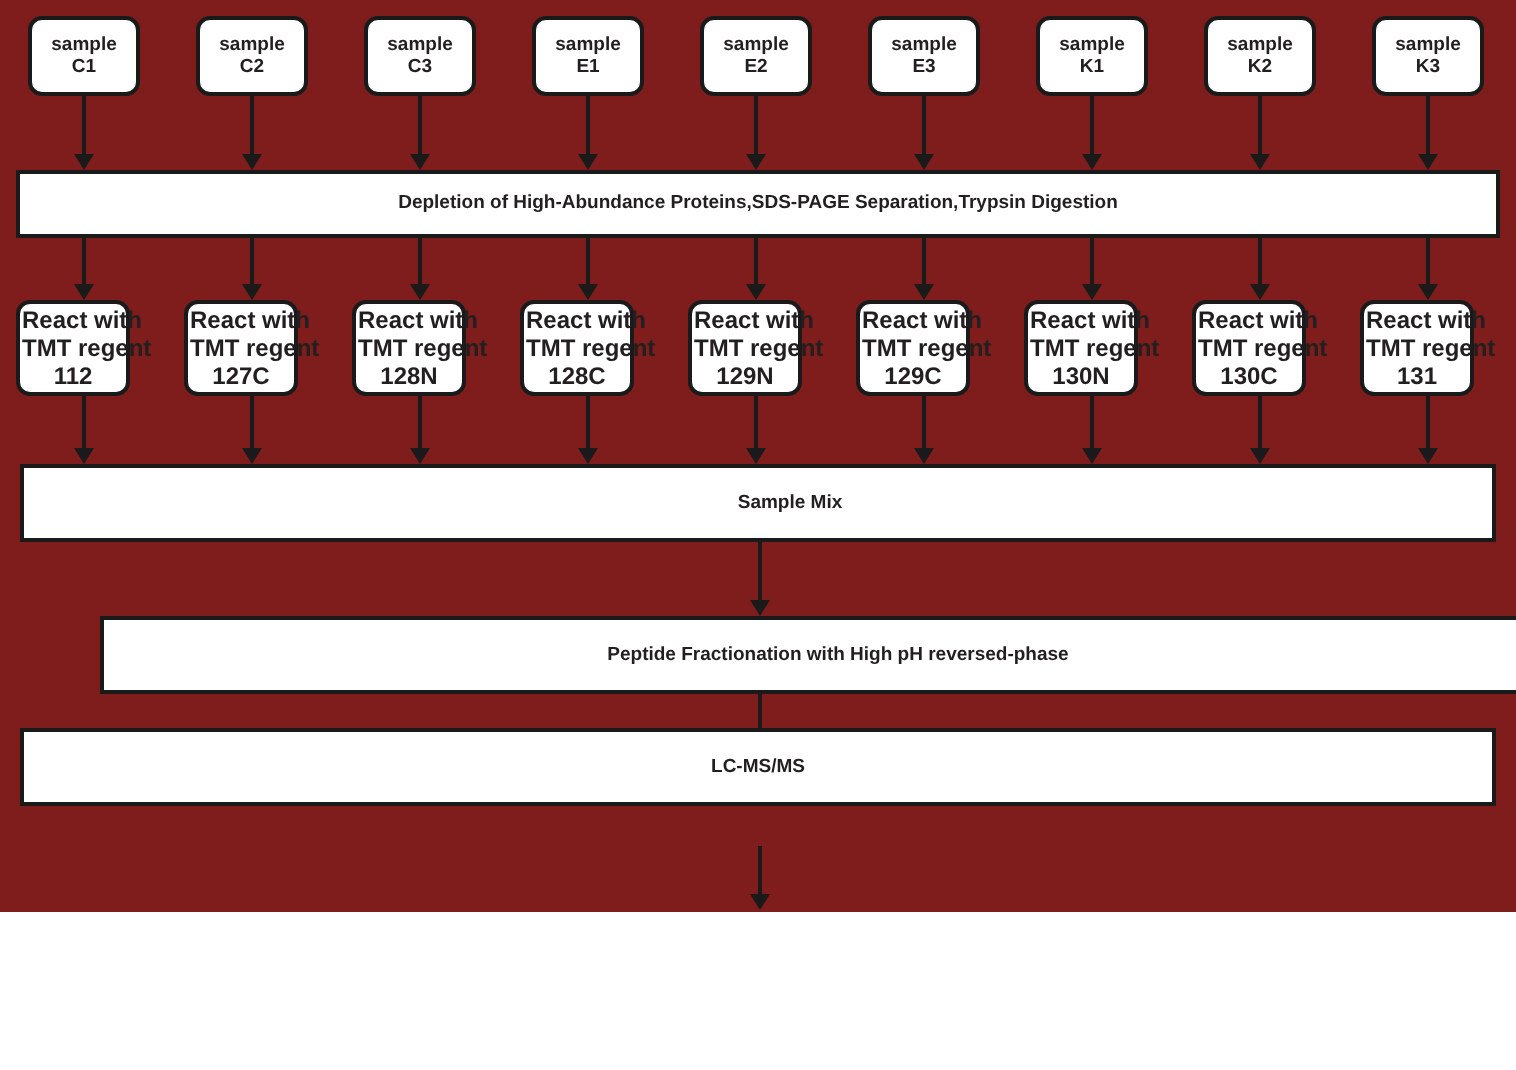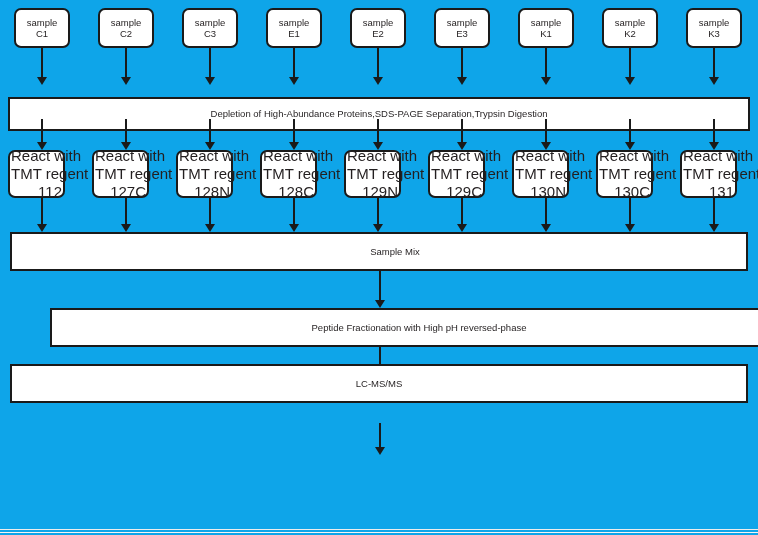--- a/index.html
+++ b/index.html
@@ -8,23 +8,24 @@
     padding: 0;
     background: #ffffff;
   }
   body {
     font-family: "Liberation Sans", sans-serif;
     color: #231f20;
   }
   #canvas {
     position: relative;
     width: 758px;
-    height: 535px;
-    background: #0ea5e9;
+    height: 456px;
+    background: #7f1d1d;
     overflow: hidden;
+    font-weight: bold;
   }
 
   
   .node {
     position: absolute;
     box-sizing: border-box;
     background: #ffffff;
     border: 2px solid #1a1a1a;
     display: flex;
     align-items: center;
@@ -33,23 +34,22 @@
     line-height: 1.18;
     color: #231f20;
   }
   .sample-box {
     border-radius: 7px;
     font-size: 9.5px;
     padding: 2px 1px;
   }
   .tmt-box {
     border-radius: 7px;
-    font-size: 15px;
+    font-size: 12px;
     padding: 1px 1px;
-    text-align: right;
   }
   .bar-box {
     border-radius: 0;
     font-size: 9.5px;
   }
   .node .lines {
     display: block;
     width: 100%;
   }
   .node .lines span {
@@ -180,21 +180,21 @@
     </div>
   <div class="arrow" style="left:624.5px; top:48px; height:37px;">
       <div class="stem"></div>
       <div class="head"></div>
     </div>
   <div class="arrow" style="left:708.5px; top:48px; height:37px;">
       <div class="stem"></div>
       <div class="head"></div>
     </div>
 
-  <div class="node bar-box" style="left:8px; top:85px; width:742px; height:34px;margin-top:12px;">
+  <div class="node bar-box" style="left:8px; top:85px; width:742px; height:34px;">
     <span>Depletion of High-Abundance Proteins,SDS-PAGE Separation,Trypsin Digestion</span>
   </div>
 
   <div class="arrow" style="left:36.5px; top:119px; height:31px;">
       <div class="stem"></div>
       <div class="head"></div>
     </div>
   <div class="arrow" style="left:120.5px; top:119px; height:31px;">
       <div class="stem"></div>
       <div class="head"></div>

